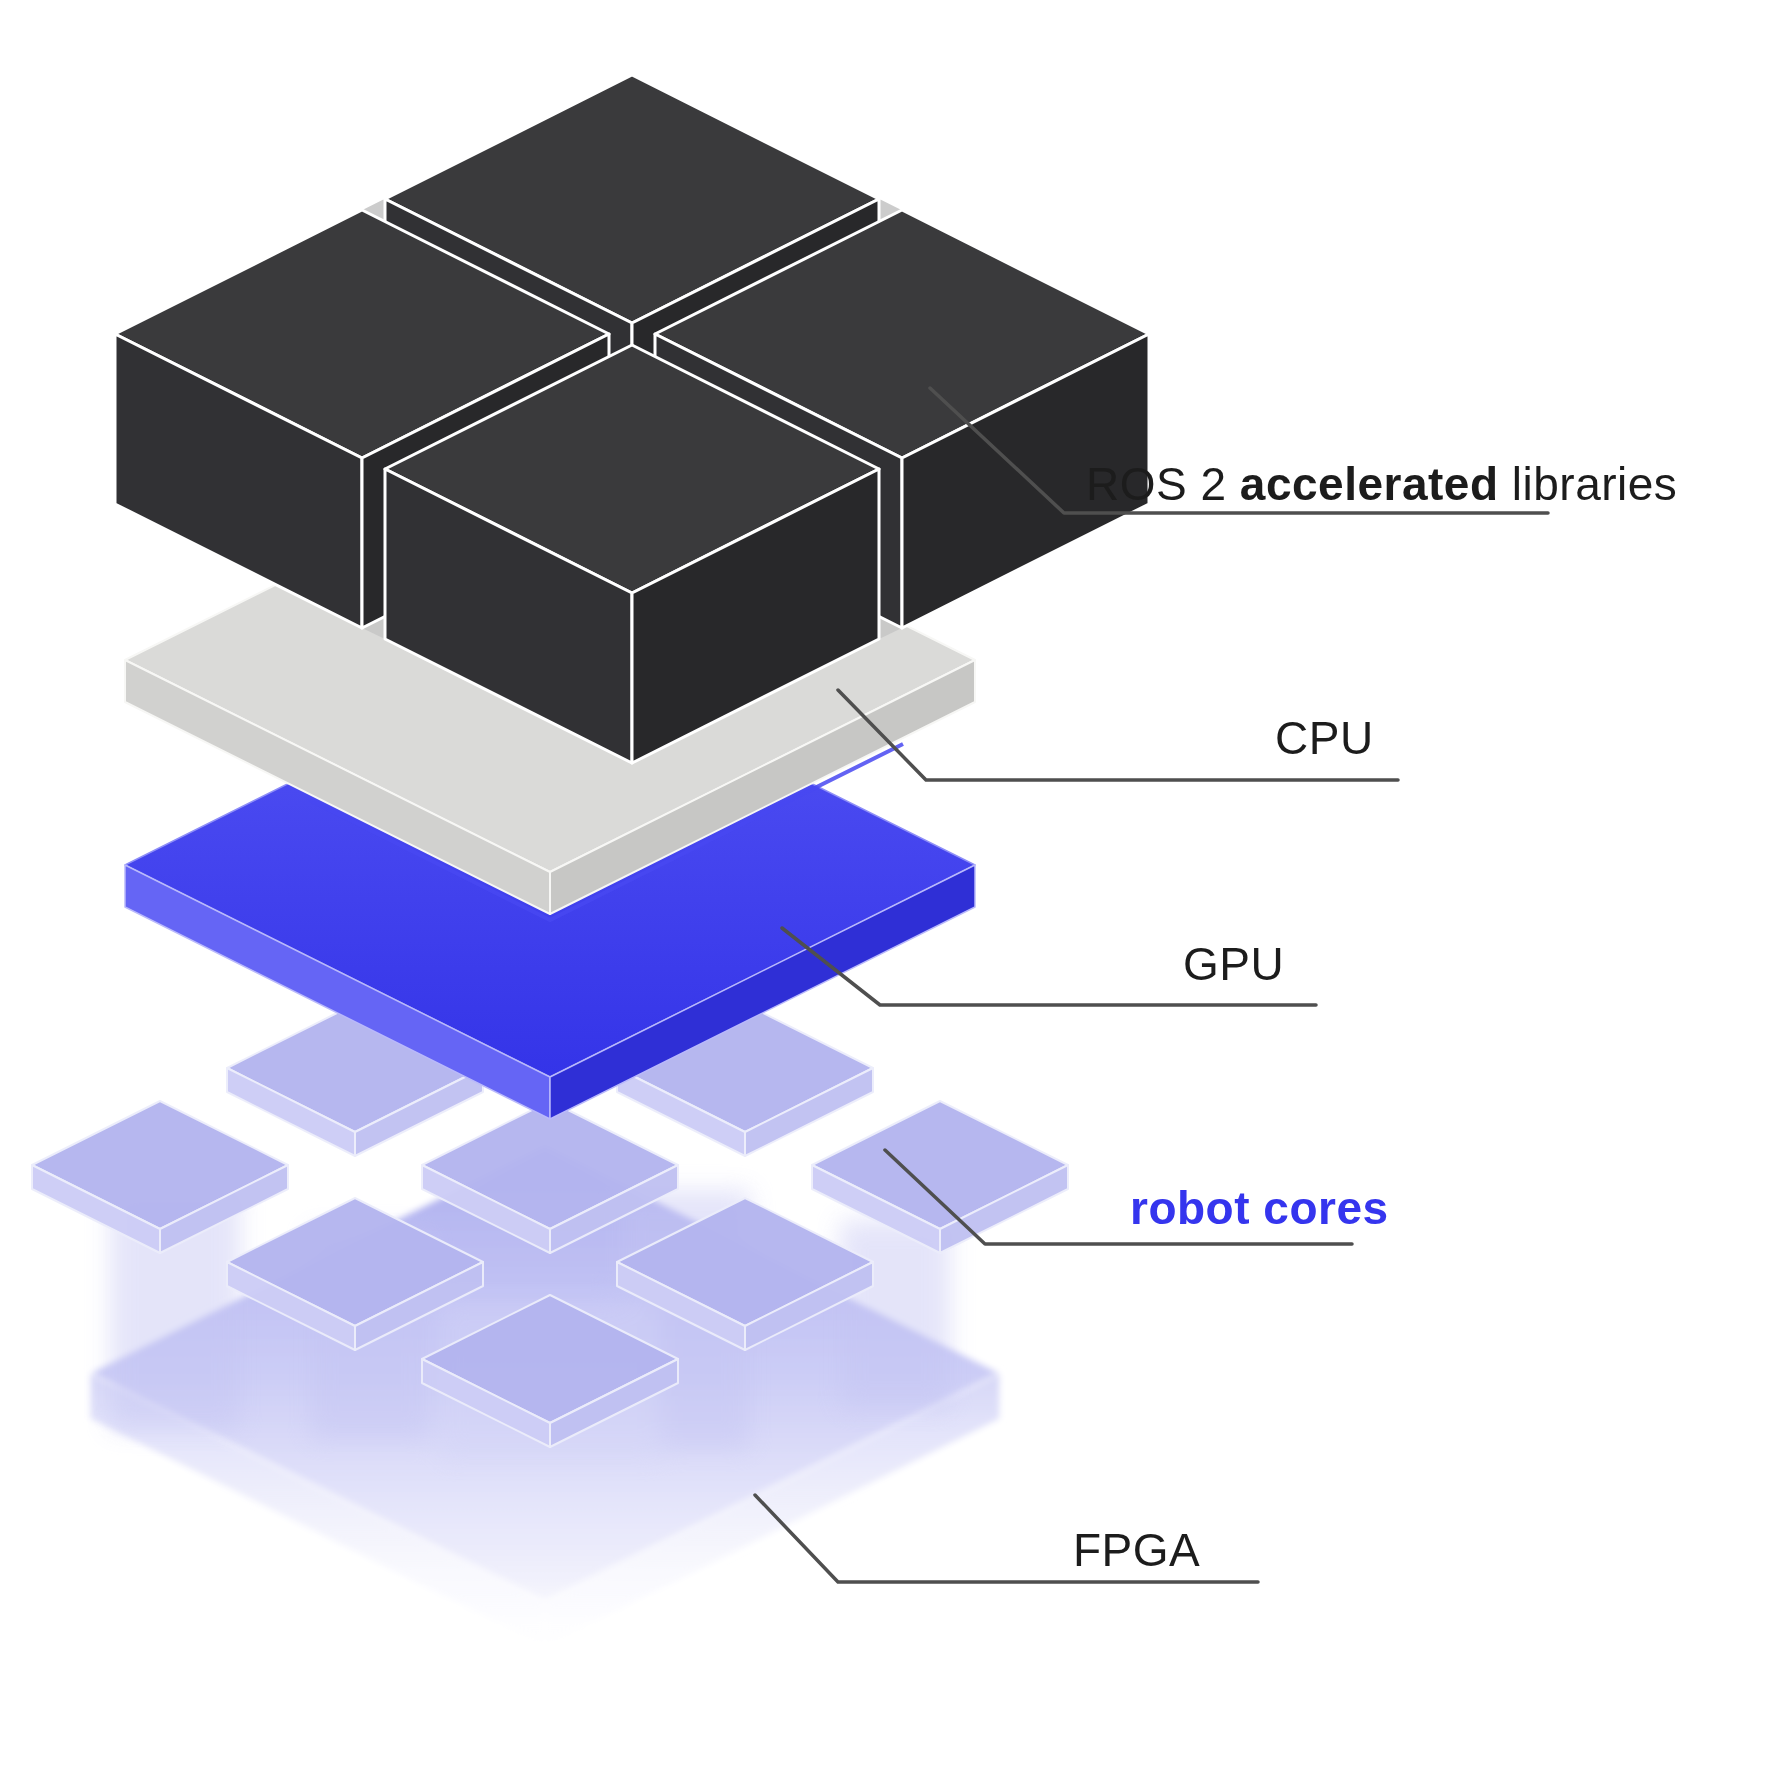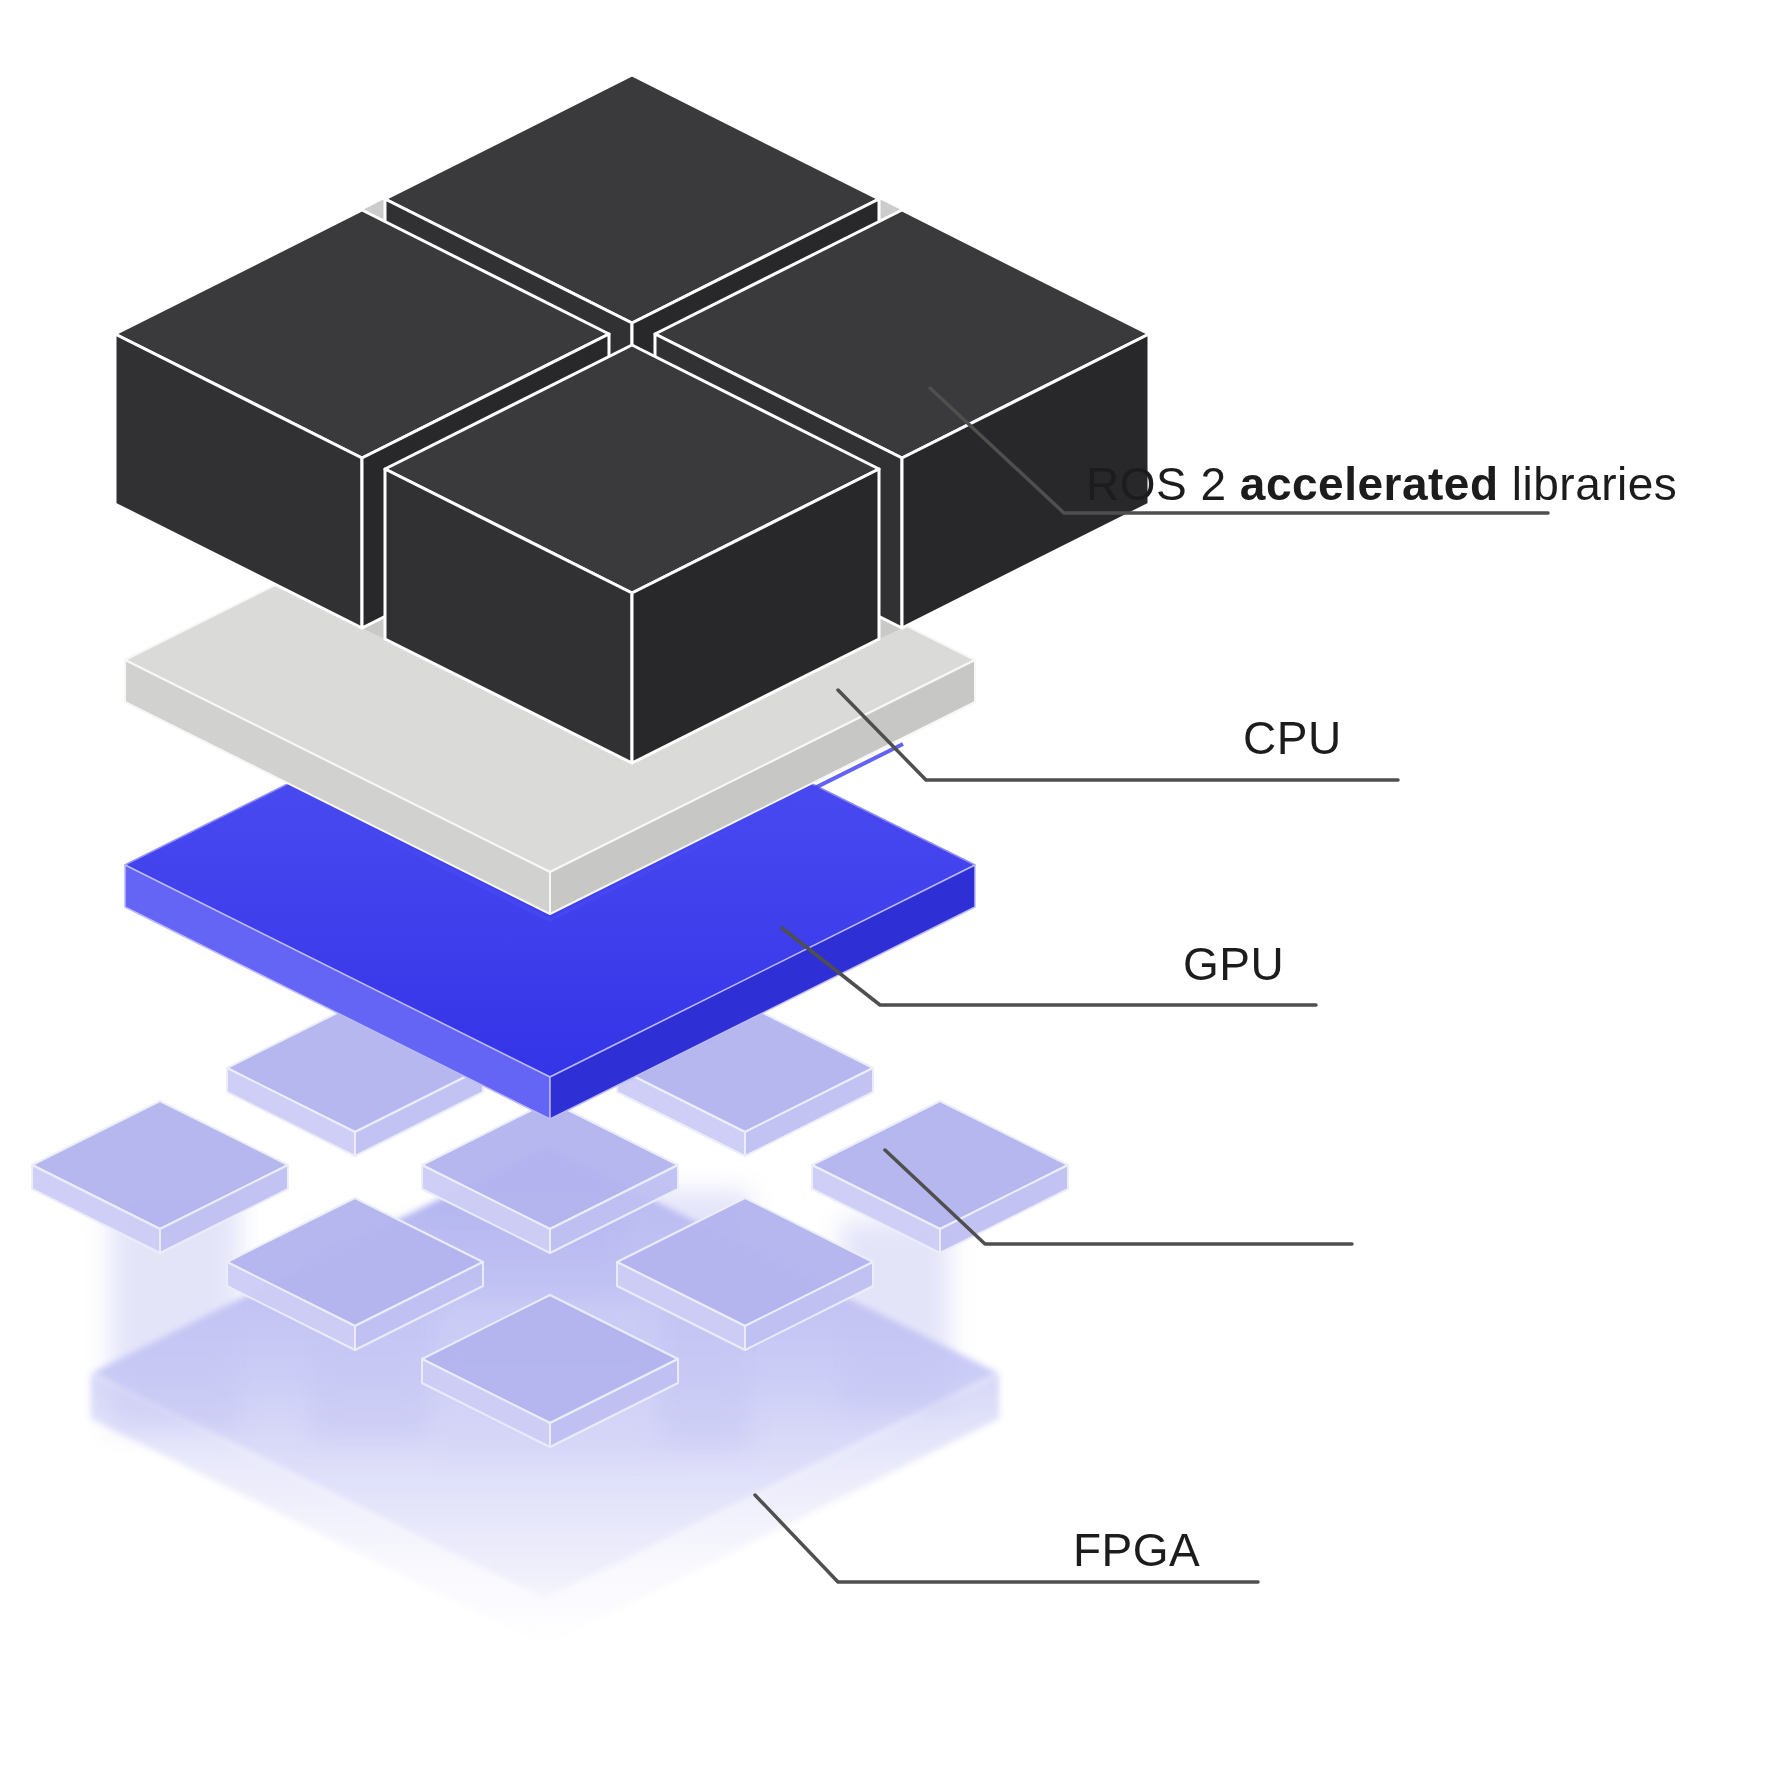--- a/index.html
+++ b/index.html
@@ -172,20 +172,21 @@
       <polyline class="leader" points="782,928 880,1005 1316,1005"></polyline>
       <polyline class="leader" points="885,1150 985,1244 1352,1244"></polyline>
       <polyline class="leader" points="755,1495 838,1582 1258,1582"></polyline>
     </g>
   </svg>
 
   <div class="label" style="left:1086px;top:458px;">
     <span>ROS 2 </span><b>accelerated</b><span> libraries</span>
   </div>
 
-  <div class="label" style="left:1243px;top:712px;">CPU</div>
+  <div class="label" style="left:1275px;top:712px;">CPU</div>
 
   <div class="label" style="left:1183px;top:938px;text-align:right;">GPU</div>
 
+  <div class="label blue" style="left:1130px;top:1182px;">robot cores</div>
 
   <div class="label" style="left:1073px;top:1524px;">FPGA</div>
 
 </div>
 
 </body></html>

